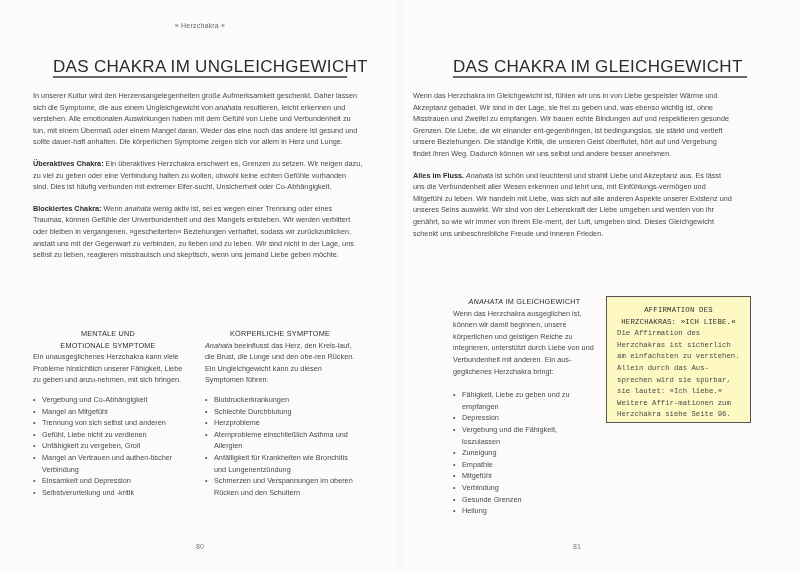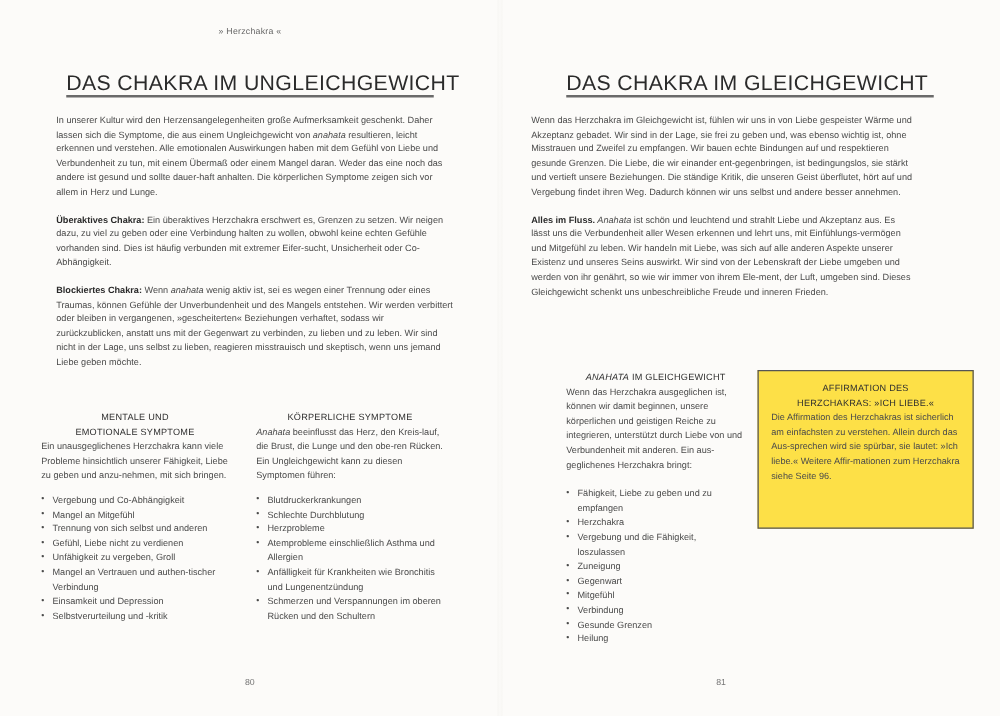--- a/index.html
+++ b/index.html
@@ -24,36 +24,36 @@
   }
   .rule {
     position: absolute; left: 53px; top: 76px; width: 294px; height: 2px; background: #6a6a6a;
   }
   .body-text {
     position: absolute; left: 33px; width: 330px;
     font-size: 7.3px; line-height: 11.6px; color: #4a4a4a;
     text-align: left;
   }
   .right .body-text { left: 13px; width: 320px; }
-  .body-text p { margin: 0 0 10px 12px; }
+  .body-text p { margin: 0 0 10px 0; }
   .body-text b { color: #2a2a2a; font-weight: bold; }
   .col {
     position: absolute; font-size: 7.3px; line-height: 11.6px; color: #4a4a4a;
   }
   .col-head { color: #2e2e2e; text-transform: uppercase; letter-spacing: 0.2px; text-align: center; }
   .col ul { list-style: none; margin: 8px 0 0 0; padding: 0; }
   .col li { position: relative; padding-left: 9px; }
   .col li::before {
     content: "\2022"; position: absolute; left: 0; top: 0; color: #4a4a4a; font-size: 7px;
   }
   .col p { margin: 0; }
   .affirm-box {
-    position: absolute; left: 206px; top: 296px; width: 173px; height: 127px;
+    position: absolute; left: 206px; top: 296px; width: 145px; height: 127px;
     border: 1.3px solid #555; box-sizing: border-box; padding: 8px 10px;
-    font-size: 7.3px; line-height: 11.6px; color: #4a4a4a; background: #fde047;
+    font-size: 7.3px; line-height: 11.6px; color: #4a4a4a; background: #fef9c3; font-family: Liberation Mono, monospace;
   }
   .affirm-box .col-head { margin-bottom: 0; }
   .page-num {
     position: absolute; top: 543px; font-size: 7px; color: #777;
   }
   .gutter {
     position: absolute; left: 398px; top: 0; width: 4px; height: 573px;
     background: linear-gradient(to right, #f7f6f3, #fbfaf8, #f7f6f3);
   }
 </style>
@@ -114,24 +114,24 @@
   <div class="body-text" style="top:90px;">
     <p>Wenn das Herzchakra im Gleichgewicht ist, fühlen wir uns in von Liebe gespeister Wärme und Akzeptanz gebadet. Wir sind in der Lage, sie frei zu geben und, was ebenso wichtig ist, ohne Misstrauen und Zweifel zu empfangen. Wir bauen echte Bindungen auf und respektieren gesunde Grenzen. Die Liebe, die wir einander ent-gegenbringen, ist bedingungslos, sie stärkt und vertieft unsere Beziehungen. Die ständige Kritik, die unseren Geist überflutet, hört auf und Vergebung findet ihren Weg. Dadurch können wir uns selbst und andere besser annehmen.</p>
     <p><b>Alles im Fluss.</b><i> Anahata</i><span> ist schön und leuchtend und strahlt Liebe und Akzeptanz aus. Es lässt uns die Verbundenheit aller Wesen erkennen und lehrt uns, mit Einfühlungs-vermögen und Mitgefühl zu leben. Wir handeln mit Liebe, was sich auf alle anderen Aspekte unserer Existenz und unseres Seins auswirkt. Wir sind von der Lebenskraft der Liebe umgeben und werden von ihr genährt, so wie wir immer von ihrem Ele-ment, der Luft, umgeben sind. Dieses Gleichgewicht schenkt uns unbeschreibliche Freude und inneren Frieden.</span></p>
   </div>
 
   <div class="col" style="left:53px; top:296px; width:143px;">
     <div class="col-head"><i>ANAHATA</i><span> IM GLEICHGEWICHT</span></div>
     <p>Wenn das Herzchakra ausgeglichen ist, können wir damit beginnen, unsere körperlichen und geistigen Reiche zu integrieren, unterstützt durch Liebe von und Verbundenheit mit anderen. Ein aus-geglichenes Herzchakra bringt:</p>
     <ul style="margin-top:12px;">
       <li>Fähigkeit, Liebe zu geben und zu empfangen</li>
-      <li>Herzchakra</li>
+      <li>Depression</li>
       <li>Vergebung und die Fähigkeit, loszulassen</li>
       <li>Zuneigung</li>
-      <li>Gegenwart</li>
+      <li>Empathie</li>
       <li>Mitgefühl</li>
       <li>Verbindung</li>
       <li>Gesunde Grenzen</li>
       <li>Heilung</li>
     </ul>
   </div>
 
   <div class="affirm-box">
     <div class="col-head">
       <div>AFFIRMATION DES</div>

